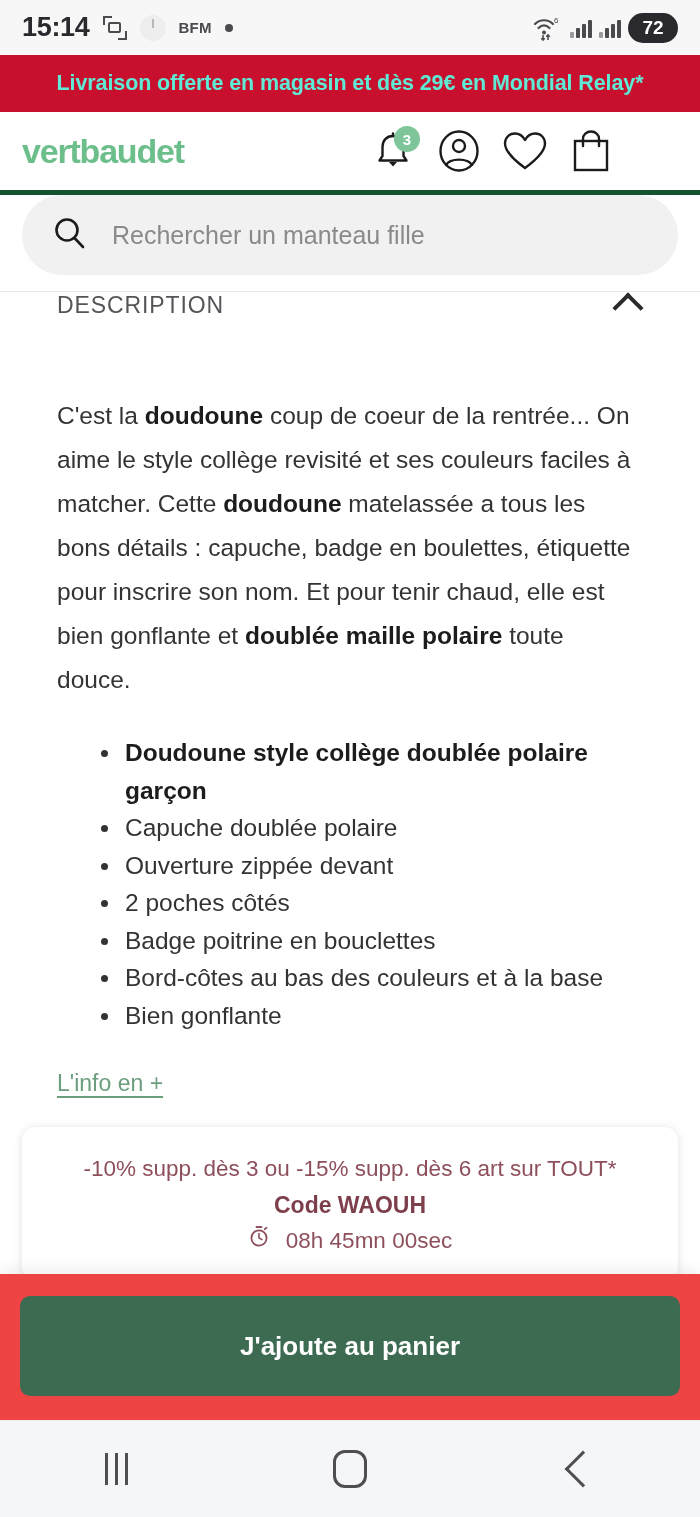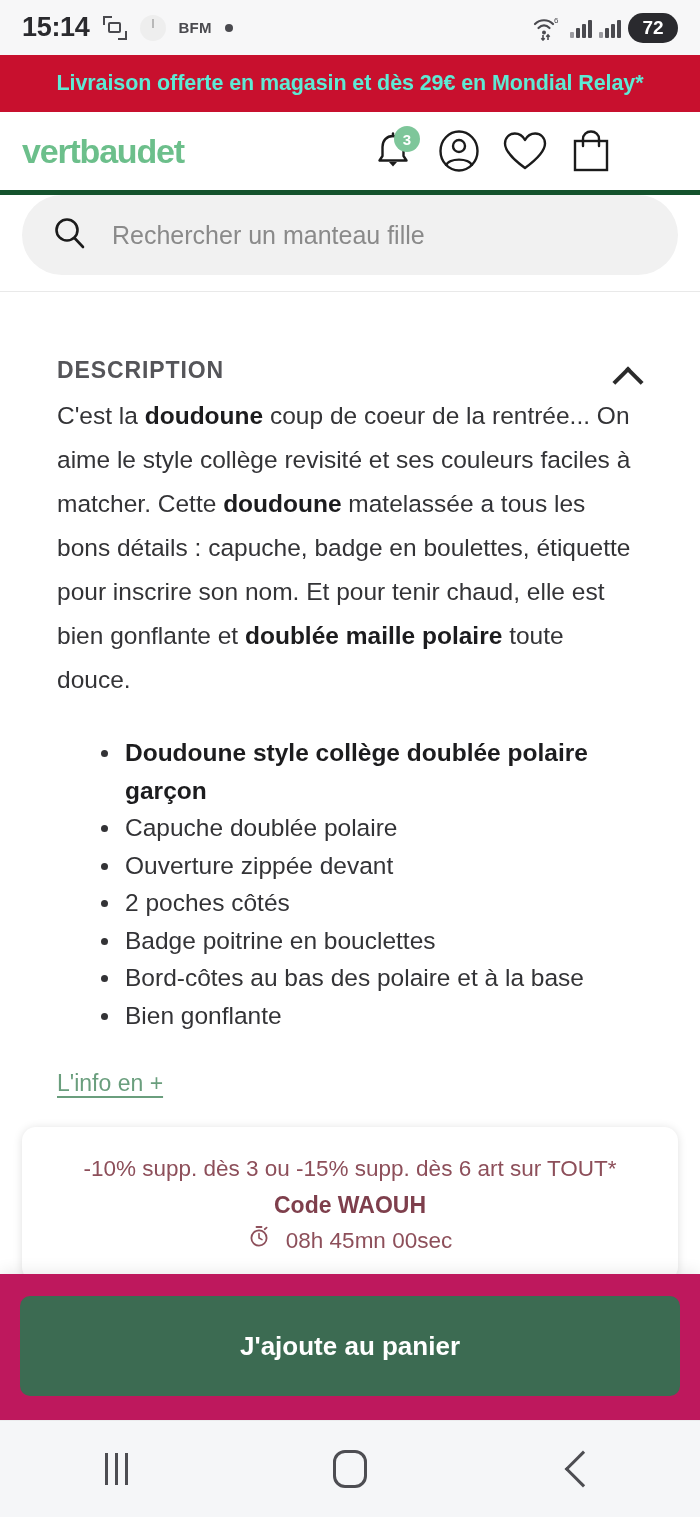--- a/index.html
+++ b/index.html
@@ -195,23 +195,22 @@
     flex: 1 1 auto;
     background: #ffffff;
     overflow: hidden;
     position: relative;
     border-top: 1px solid #e9e9e9;
   }
   .section-head {
     height: 92px;
     padding: 0 57px 0 57px;
     display: flex;
-    align-items: flex-end;
+    align-items: flex-start;
     justify-content: space-between;
-    font-weight: bold;
   }
   .section-title {
     font-size: 23px;
     color: #555559;
     letter-spacing: 0.9px;
   }
   .chev {
     width: 30px; height: 18px;
     position: relative;
   }
@@ -293,21 +292,21 @@
     width: 7px; height: 7px;
     border-radius: 50%;
     background: #333336;
   }
 
   
   .ctawrap {
     position: absolute;
     left: 0; right: 0;
     bottom: 0;
-    background: #be185d;
+    background: #ef4444;
     padding: 22px 20px 24px;
     box-shadow: 0 -4px 14px rgba(0,0,0,0.07);
   }
   .cta {
     width: 100%;
     height: 100px;
     background: #3c6b52;
     border: none;
     border-radius: 10px;
     color: #ffffff;
@@ -449,21 +448,21 @@
 
     <div class="desc-body">
       <p class="desc-p" id="desc-paragraph"><span>C'est la </span><b>doudoune</b><span> coup de coeur de la rentrée... On aime le style collège revisité et ses couleurs faciles à matcher. Cette </span><b>doudoune</b><span> matelassée a tous les bons détails : capuche, badge en boulettes, étiquette pour inscrire son nom. Et pour tenir chaud, elle est bien gonflante et </span><b>doublée maille polaire</b><span> toute douce.</span></p>
 
       <ul class="desc-list" id="desc-list">
           <li class="strong">Doudoune style collège doublée polaire garçon</li>
           <li>Capuche doublée polaire</li>
           <li>Ouverture zippée devant</li>
           <li>2 poches côtés</li>
           <li>Badge poitrine en bouclettes</li>
-          <li>Bord-côtes au bas des polaire et à la base</li>
+          <li>Bord-côtes au bas des couleurs et à la base</li>
           <li>Bien gonflante</li>
         </ul>
 
       <a class="infolink" href="#">L'info en +</a>
     </div>
 
     <div class="promocard">
       <div class="promo-l1">-10% supp. dès 3 ou -15% supp. dès 6 art sur TOUT*</div>
       <div class="promo-l2">Code WAOUH</div>
       <div class="promo-l3">

